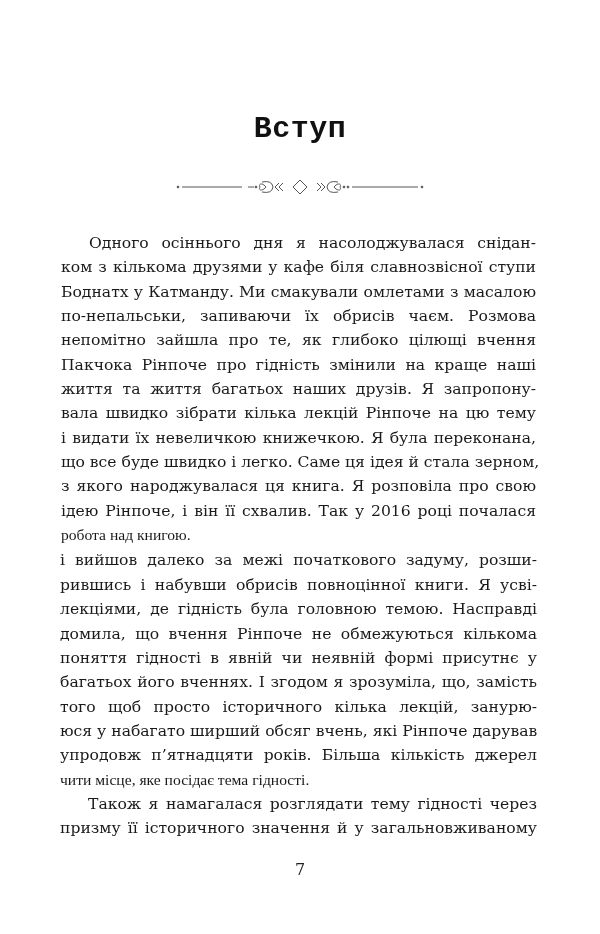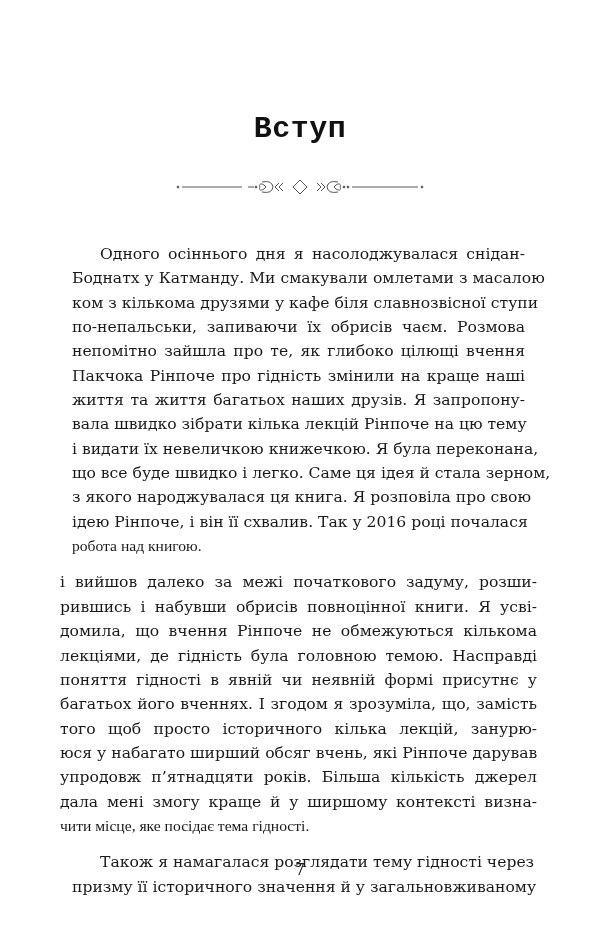--- a/index.html
+++ b/index.html
@@ -92,47 +92,46 @@
     <path d="M164 9 C 168 4, 172 6, 170 9 C 172 12, 168 14, 164 9 Z"></path>
 
     <circle cx="174" cy="9" r="0.9" fill="#555"></circle>
     <circle cx="178" cy="9" r="0.9" fill="#555"></circle>
     <line x1="182" y1="9" x2="248" y2="9"></line>
     <circle cx="252" cy="9" r="0.9" fill="#555"></circle>
   </g>
 </svg>
 
 <div class="body-text">
-  <p style="margin:12px">
+  <p style="margin:1px">
     <span class="line indent">Одного осіннього дня я насолоджувалася снідан-</span>
+    <span class="line">ком з кількома друзями у кафе біля славнозвісної ступи</span>
     <span class="line">Боднатх у Катманду. Ми смакували омлетами з масалою</span>
-    <span class="line">ком з кількома друзями у кафе біля славнозвісної ступи</span>
     <span class="line">по-непальськи, запиваючи їх обрисів чаєм. Розмова</span>
     <span class="line">непомітно зайшла про те, як глибоко цілющі вчення</span>
     <span class="line">Пакчока Рінпоче про гідність змінили на краще наші</span>
     <span class="line">життя та життя багатьох наших друзів. Я запропону-</span>
     <span class="line">вала швидко зібрати кілька лекцій Рінпоче на цю тему</span>
     <span class="line">і видати їх невеличкою книжечкою. Я була переконана,</span>
     <span class="line">що все буде швидко і легко. Саме ця ідея й стала зерном,</span>
     <span class="line">з якого народжувалася ця книга. Я розповіла про свою</span>
     <span class="line">ідею Рінпоче, і він її схвалив. Так у 2016 році почалася</span>
     <span class="line last">робота над книгою.</span>
   </p>
   <p style="margin:0">
     <span class="line">і вийшов далеко за межі початкового задуму, розши-</span>
     <span class="line">рившись і набувши обрисів повноцінної книги. Я усві-</span>
+    <span class="line">лекціями, де гідність була головною темою. Насправді</span>
     <span class="line">домила, що вчення Рінпоче не обмежуються кількома</span>
-    <span class="line">лекціями, де гідність була головною темою. Насправді</span>
     <span class="line">поняття гідності в явній чи неявній формі присутнє у</span>
     <span class="line">багатьох його вченнях. І згодом я зрозуміла, що, замість</span>
     <span class="line">того щоб просто історичного кілька лекцій, занурю-</span>
     <span class="line">юся у набагато ширший обсяг вчень, які Рінпоче дарував</span>
     <span class="line">упродовж п’ятнадцяти років. Більша кількість джерел</span>
-    <span class="line">дала мені змогу краще й у ширшому контексті визна-</span>
     <span class="line last">чити місце, яке посідає тема гідності.</span>
   </p>
-  <p style="margin:12px">
+  <p style="margin:0">
     <span class="line indent">Також я намагалася розглядати тему гідності через</span>
     <span class="line">призму її історичного значення й у загальновживаному</span>
   </p>
 </div>
 
 <div class="page-number">7</div>
 
 </body></html>

